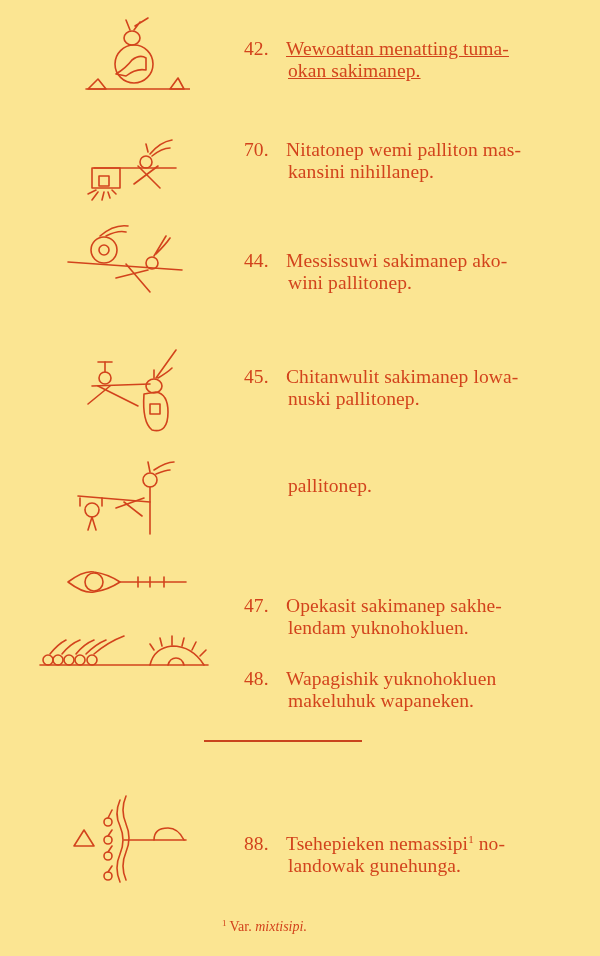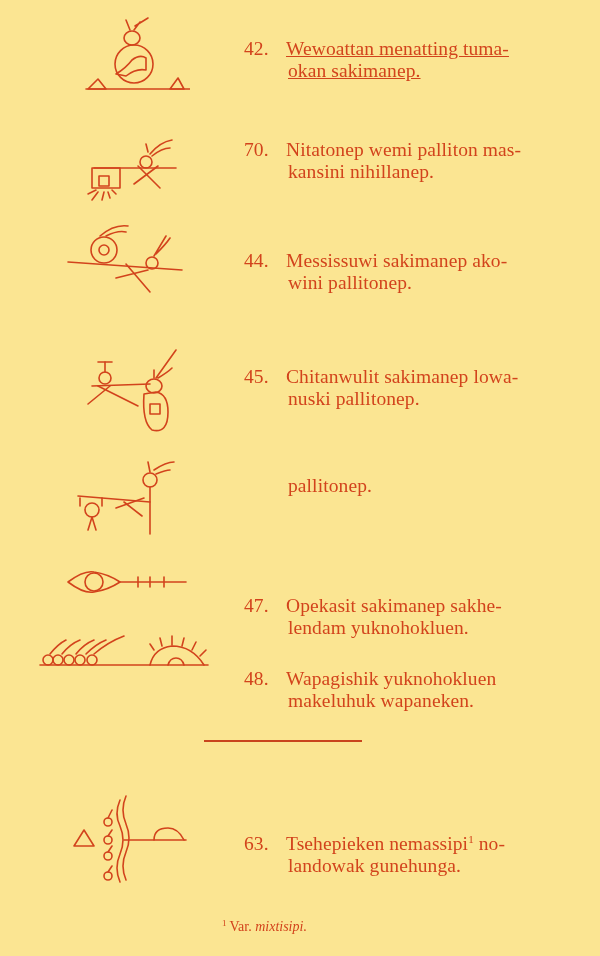--- a/index.html
+++ b/index.html
@@ -171,19 +171,19 @@
       <path d="M38 62 L42 56"></path>
     <circle cx="38" cy="86" r="4"></circle>
       <path d="M38 82 L42 76"></path>
     <path d="M50 10 Q44 24 50 36 Q56 50 50 64 Q44 78 50 92"></path>
     <path d="M56 6 Q50 20 56 34 Q62 48 56 62 Q50 76 56 90"></path>
     <line x1="54" y1="50" x2="116" y2="50"></line>
     <path d="M84 50 Q84 38 98 38 Q108 38 114 50"></path>
   </svg>
 </div>
 <div class="verse" style="top:828px;">
-  <span class="line1"><span class="num">63.</span><span>Tsehepieken nemassipi</span><sup class="ref">1</sup><span> no-</span></span>
+  <span class="line1"><span class="num">88.</span><span>Tsehepieken nemassipi</span><sup class="ref">1</sup><span> no-</span></span>
   <span class="line2">landowak gunehunga.</span>
 </div>
 
 <div class="footnote">
   <sup>1</sup><span>Var.</span> <i>mixtisipi.</i>
 </div>
 
 </body></html>

